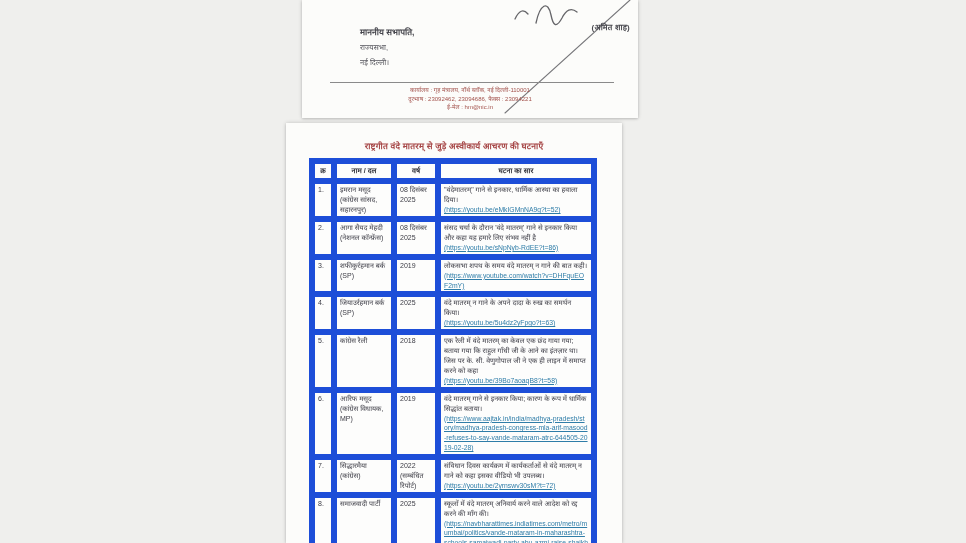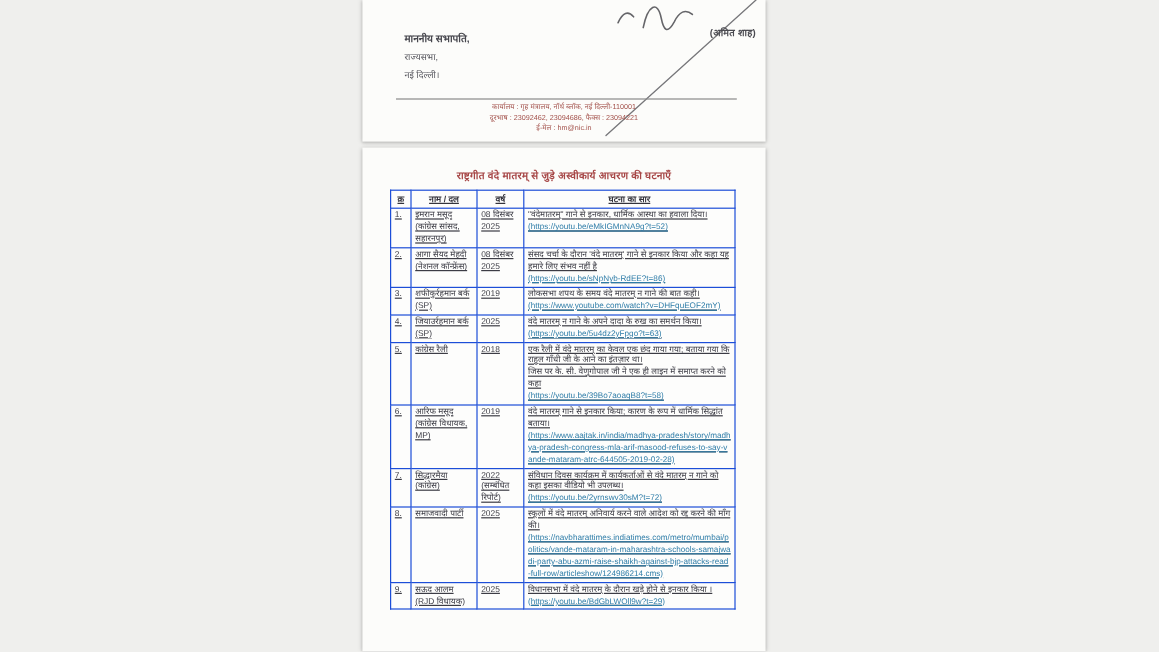--- a/index.html
+++ b/index.html
@@ -6,51 +6,51 @@
   body{
     width:966px;height:543px;overflow:hidden;position:relative;
     background:#efefed;
     font-family:"Liberation Sans", sans-serif;
   }
   .page{
     position:absolute;background:#fcfcfa;
     box-shadow:0 0 4px rgba(0,0,0,.18), 0 1px 2px rgba(0,0,0,.12);
   }
   #page1{left:302px;top:0;width:336px;height:118px;}
-  #page2{left:302px;top:123px;width:336px;height:420px;}
+  #page2{left:286px;top:123px;width:336px;height:420px;}
 
   
   .sig-svg{position:absolute;left:150px;top:0;width:186px;height:118px;}
   .sig-name{
     position:absolute;right:8px;top:21px;
     font-size:8px;font-weight:bold;color:#4a4a50;letter-spacing:.2px;text-align:right;
   }
-  .addr{position:absolute;left:35px;top:26px;color:#46464d;}
+  .addr{position:absolute;left:58px;top:26px;color:#46464d;}
   .addr .a1{font-size:8.5px;font-weight:bold;margin-bottom:5px;}
   .addr .a2,.addr .a3{font-size:7.5px;margin-bottom:5px;color:#55555c;}
   .lh-rule{
     position:absolute;left:28px;top:82px;width:284px;height:1px;background:#8a8a8a;
   }
   .lh-footer{
     position:absolute;left:18px;top:86px;width:300px;text-align:center;
     color:#a3524c;font-size:6px;line-height:8.5px;
   }
 
   
   .doc-title{
     margin:17px 10px 0 10px;text-align:center;
     color:#a64646;font-weight:bold;font-size:8.5px;letter-spacing:.2px;
   }
   table.incidents{
     border-collapse:collapse;table-layout:fixed;
     margin:7px 0 0 23px;width:288px;background:#fdfdfc;
   }
   .incidents th,.incidents td{
-    border:1px solid #1d4ed8;padding:1px 3px;vertical-align:top;
-    font-size:7px;line-height:1.42;color:#3c3c45;text-decoration:underline;
+    border:6px solid #1d4ed8;padding:1px 3px;vertical-align:top;
+    font-size:7px;line-height:1.42;color:#3c3c45;
   }
   .incidents th{font-weight:bold;text-align:center;font-size:7.2px;padding:2px 1px;color:#34343c;}
   .c-num{width:14px;}
   .c-name{width:52px;margin-left:36px;}
   .c-year{width:36px;}
   .sum-text{white-space:pre-line;}
   .sum-link{
     display:block;color:#2f7da8;text-decoration:underline;
     word-break:break-all;font-size:6.8px;line-height:1.45;
   }

